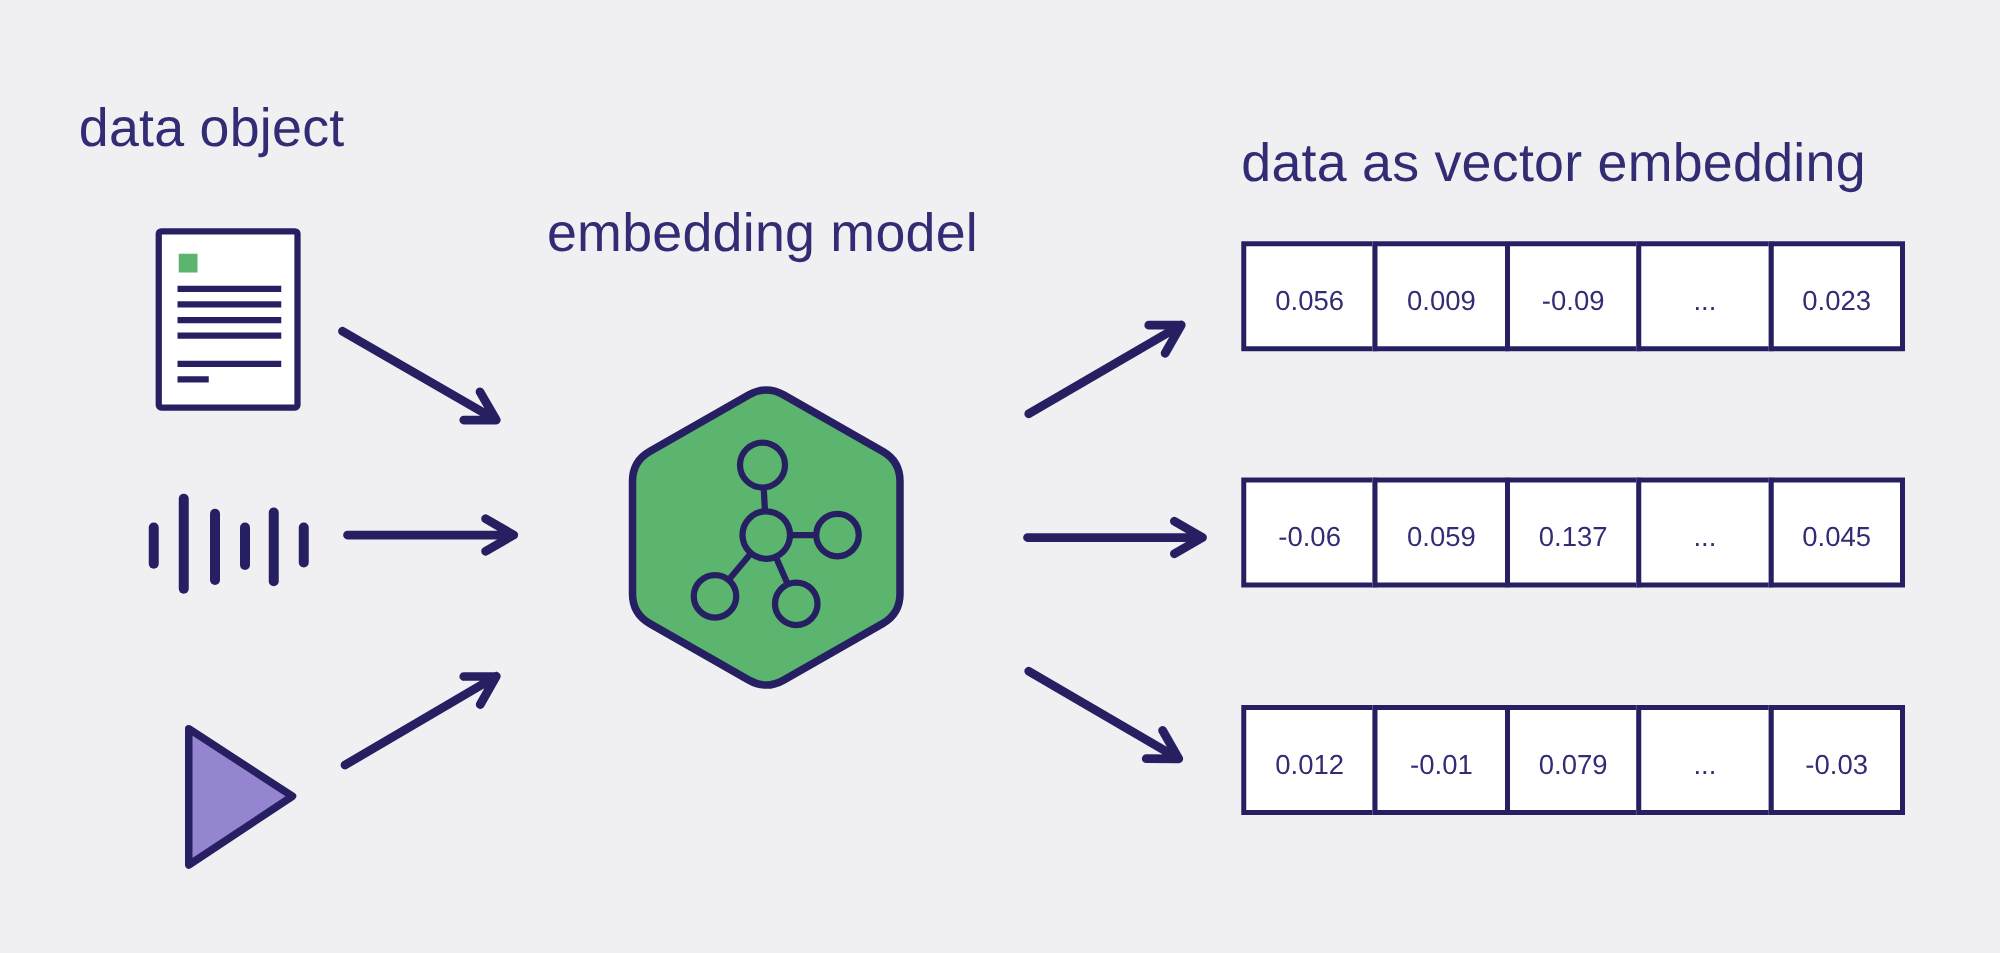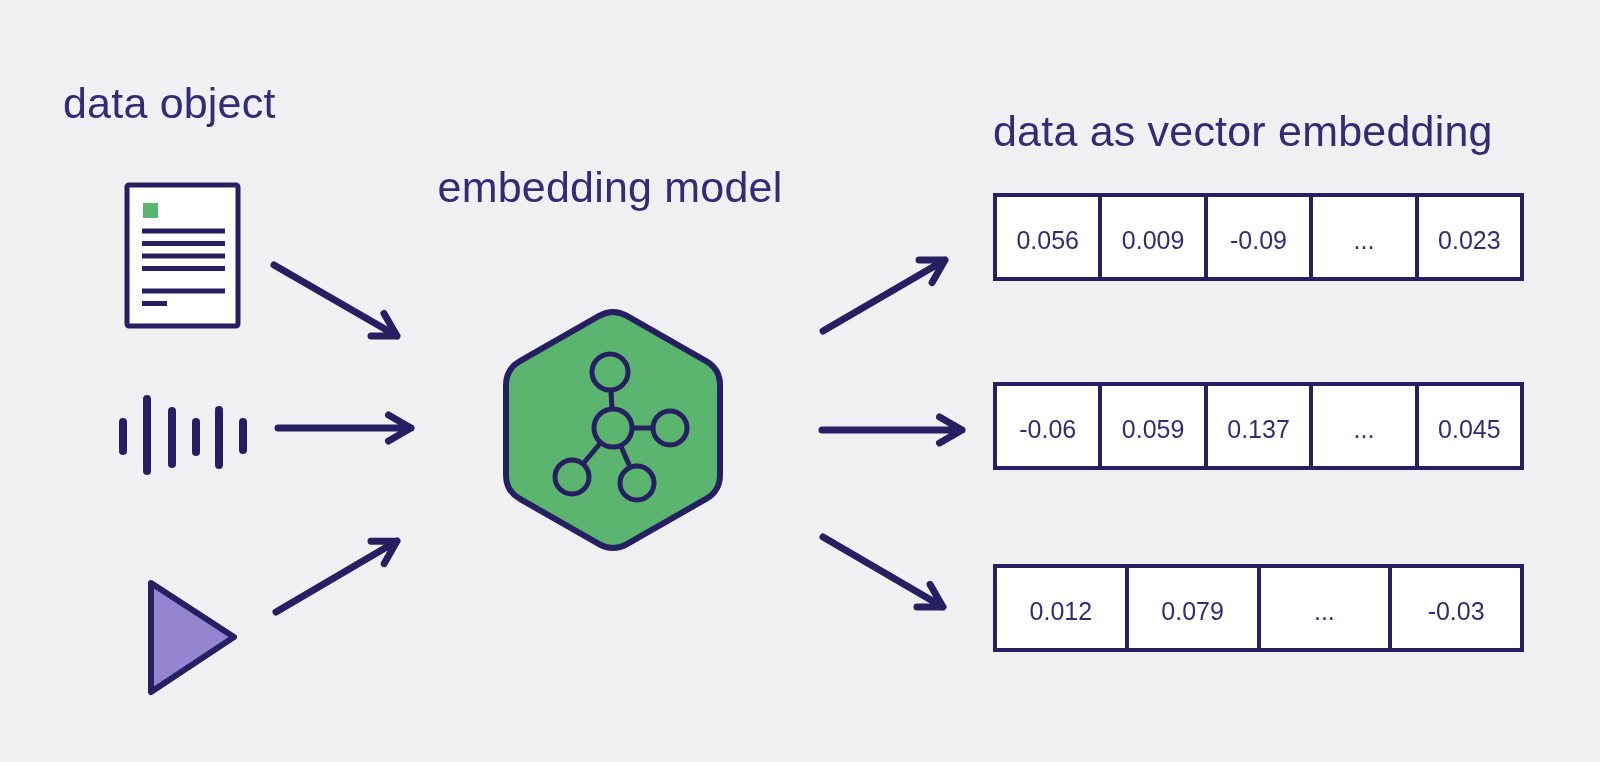--- a/index.html
+++ b/index.html
@@ -48,21 +48,21 @@
     flex: 1 1 0;
     background: var(--white, #ffffff);
     border: 4px solid var(--navy, #262063);
     margin-left: -4px;
     display: flex;
     align-items: center;
     justify-content: center;
     padding-top: 7px;
     box-sizing: border-box;
     color: var(--text_navy, #322c74);
-    font-size: 25px;
+    font-size: 22px;
     white-space: nowrap;
   }
   .vector-cell:first-child { margin-left: 0; }
 </style>
 </head>
 <body>
 
 <div id="stage">
 
   <div id="label-data-object" class="heading">data object</div>
@@ -142,18 +142,19 @@
   <div id="vector-row-2" class="vector-row">
     <div class="vector-cell">-0.06</div>
     <div class="vector-cell">0.059</div>
     <div class="vector-cell">0.137</div>
     <div class="vector-cell">...</div>
     <div class="vector-cell">0.045</div>
   </div>
 
   <div id="vector-row-3" class="vector-row">
     <div class="vector-cell">0.012</div>
+    <div class="vector-cell">-0.01</div>
     <div class="vector-cell">0.079</div>
     <div class="vector-cell">...</div>
     <div class="vector-cell">-0.03</div>
   </div>
 
 </div>
 
 </body></html>

